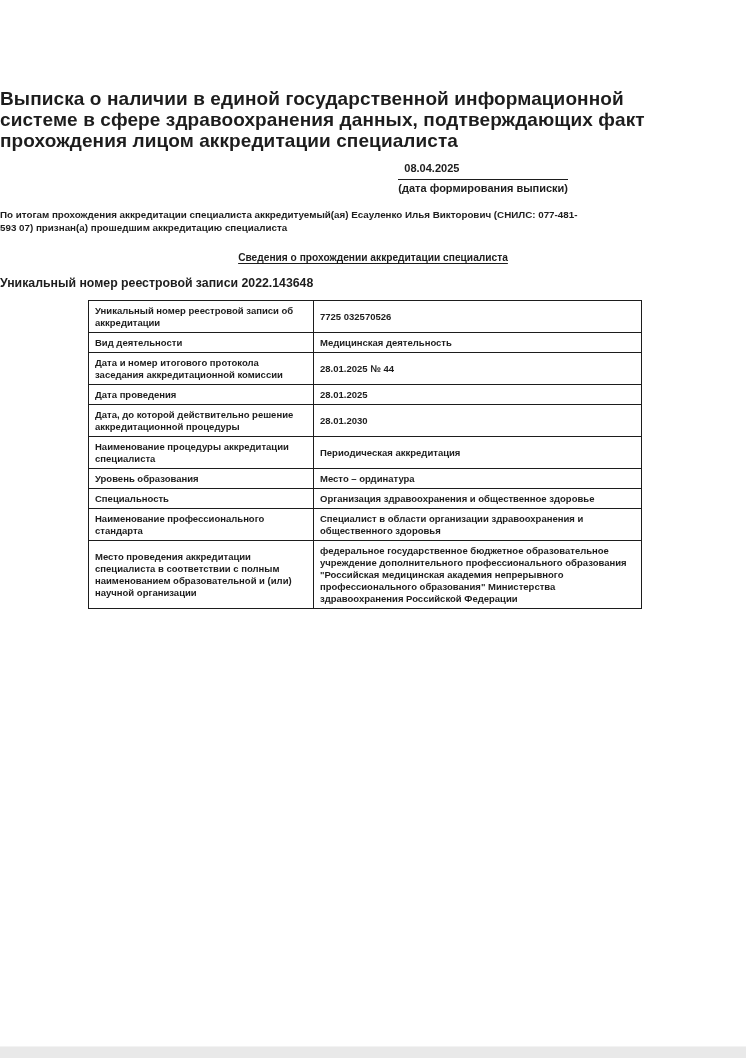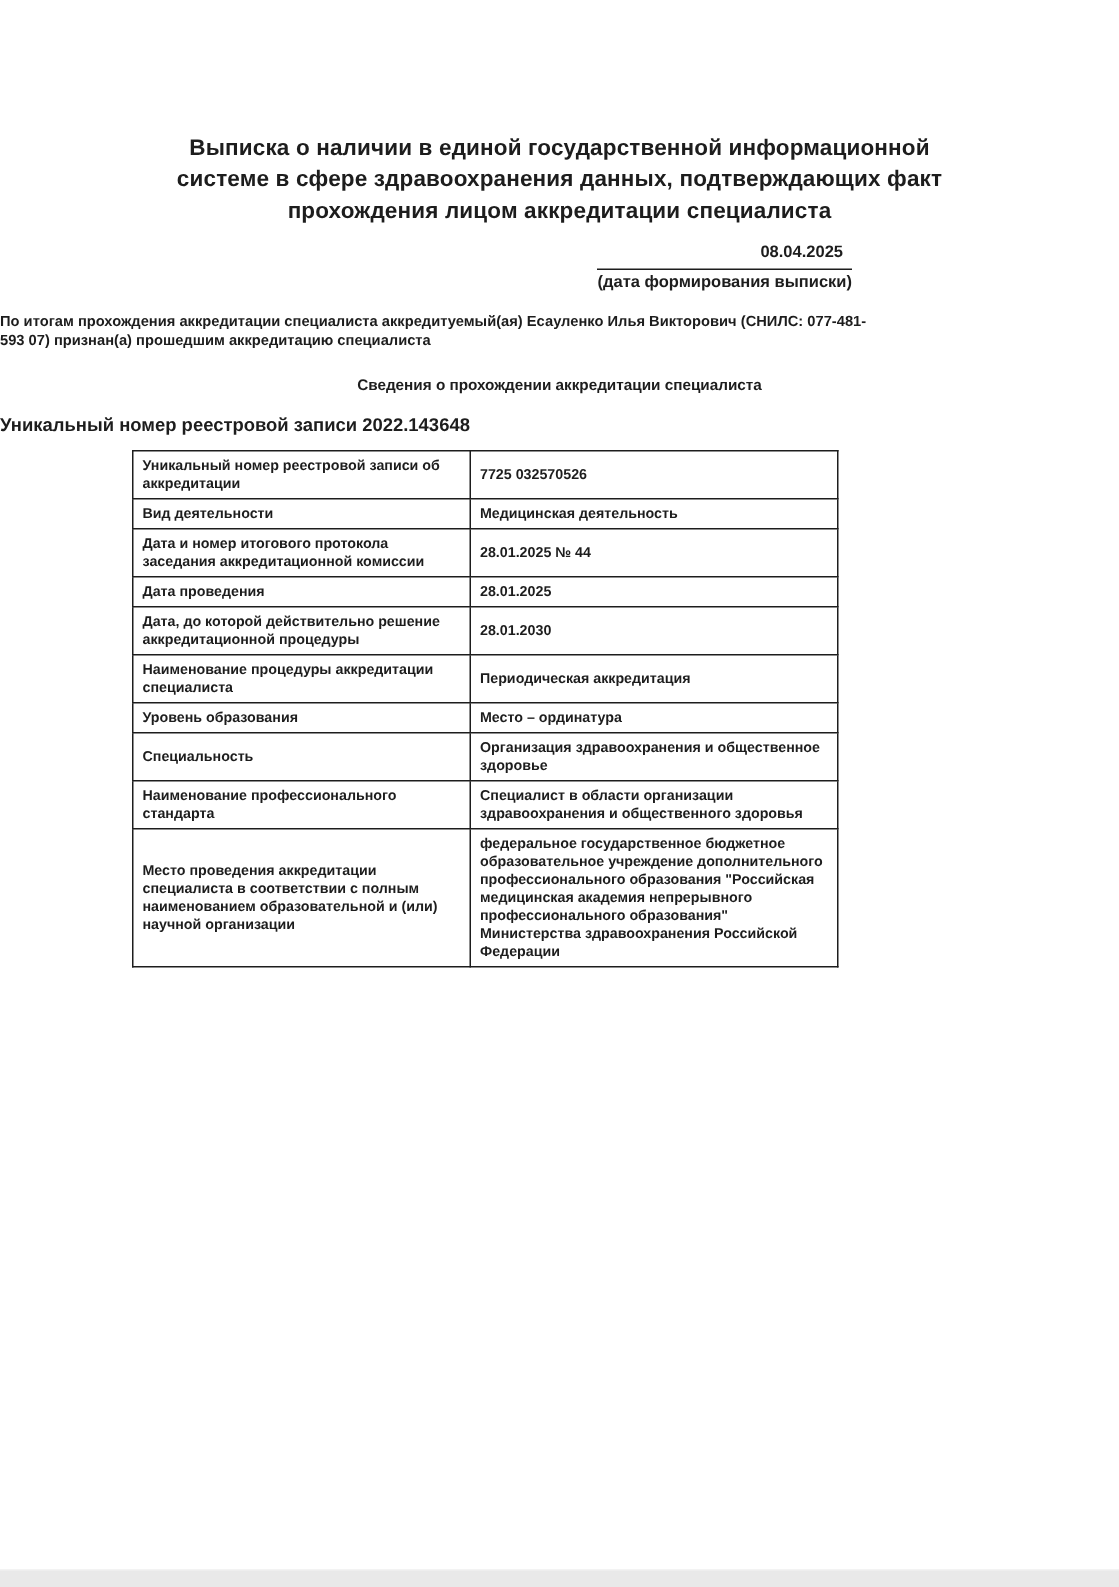--- a/index.html
+++ b/index.html
@@ -7,44 +7,44 @@
   body {
     background:#ffffff;
     font-family:"Liberation Sans", sans-serif;
     font-weight:700;
     color:#1d1d1d;
     position:relative;
     overflow:hidden;
   }
   .doc { padding-top:88px; }
 
-  .title { text-align:center; font-size:15px; line-height:21px; letter-spacing:.1px; }
+  .title { text-align:left; font-size:19px; line-height:21px; letter-spacing:.1px; }
 
   .date-block {
     width:-moz-fit-content; width:fit-content;
     margin:11px 178px 2px auto;
-    text-align:right;
+    text-align:left;
   }
   .date-value { font-size:11px; line-height:13px; padding:0 6px 4px; }
   .date-caption { border-top:1.6px solid #1d1d1d; padding-top:2px; font-size:11px; line-height:12px; }
 
   .intro { margin-top:14px; text-align:left; font-size:9.8px; line-height:13px; }
 
   .section-heading {
     margin-top:18px; text-align:center;
     font-size:10.2px; line-height:12px;
-    text-underline-offset:2px;
+    text-decoration:underline; text-underline-offset:2px;
   }
   .registry-heading { margin-top:12px; font-size:12.3px; line-height:15px; }
 
   table.acc {
     border-collapse:collapse;
     table-layout:fixed;
     margin:9px 0 0 88px;
-    width:471px;
+    width:554px;
   }
   table.acc td {
     border:1.4px solid #1d1d1d;
     font-size:9.5px;
     line-height:12px;
     padding:3.5px 5px 3.5px 6px;
     vertical-align:middle;
     word-wrap:break-word;
   }
   table.acc td.lbl { width:225px; }

